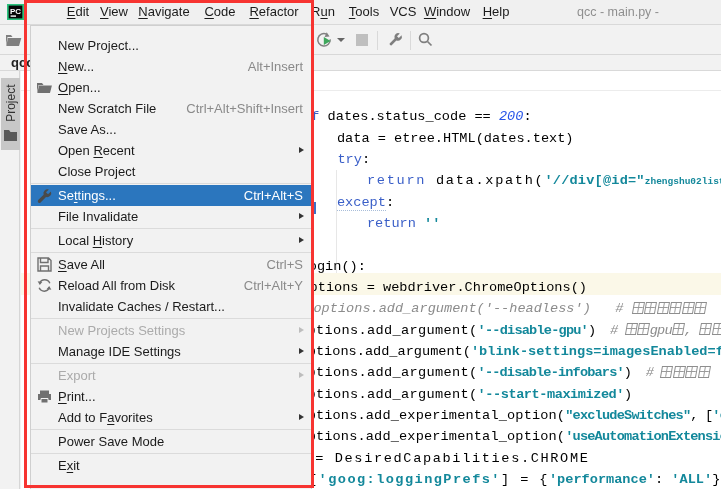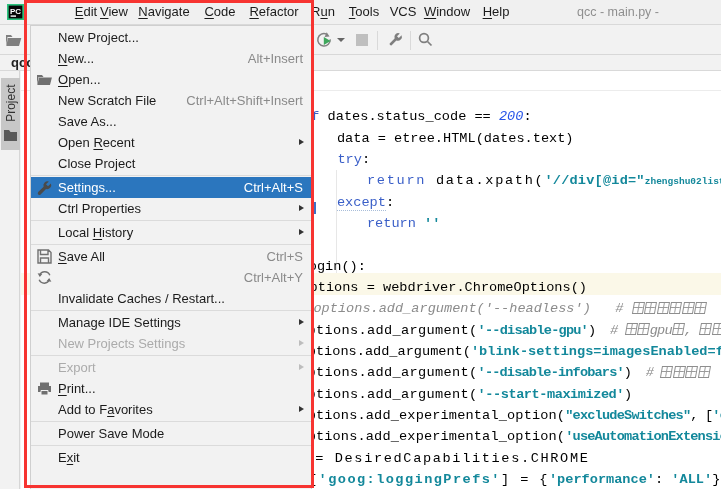--- a/index.html
+++ b/index.html
@@ -27,21 +27,21 @@
   #caretband{position:absolute;left:0;top:202px;width:700px;height:22px;background:#FBF8E8;}
   .cl{position:absolute;white-space:pre;font-family:"Liberation Mono",monospace;
       font-size:13.6px;line-height:21.33px;color:#000;}
   .kw{color:#3A5FC8;} .except{border-bottom:1px dotted #A8BDD9;}
   .num{color:#2553E8;font-style:italic;}
   .str{color:#13889B;font-weight:bold;}
   .cmt{color:#8C8C8C;font-style:italic;}
   .cjk{display:inline-block;width:10.5px;height:11.5px;border:1px solid #8E8E8E;margin:0 1px -1px 1px;background:linear-gradient(#9A9A9A,#9A9A9A) center/100% 1px no-repeat,linear-gradient(#9A9A9A,#9A9A9A) center/1px 100% no-repeat;transform:skewX(-10deg);}
   
   #popup{left:30px;top:25px;width:282px;height:464px;background:#F2F2F2;
-     border:1px solid #CFCFCF;border-bottom:none;padding-top:1px;}
+     border:1px solid #CFCFCF;border-bottom:none;padding-top:9px;}
   .row{position:relative;height:21px;line-height:21px;font-size:13px;color:#1b1b1b;}
   .row .lab{position:absolute;left:27px;top:0;}
   .row .sc{position:absolute;right:8px;top:0;color:#8A8A8A;}
   .row .arr{position:absolute;right:7px;top:7px;width:0;height:0;
      border-left:5px solid #333;border-top:3.5px solid transparent;border-bottom:3.5px solid transparent;}
   .row.dis{color:#ABABAB;}
   .row.dis .arr{border-left-color:#BDBDBD;}
   .row.sel{background:#2B76BE;color:#fff;}
   .row.sel .sc{color:#fff;}
   .row u{text-decoration:underline;text-underline-offset:2px;}
@@ -79,21 +79,21 @@
 </div>
 
 <div class="abs" id="menubar">
   <svg class="abs" style="left:7px;top:4px" width="17" height="16" viewBox="0 0 17 16">
     <rect x="0" y="0" width="17" height="16" fill="#2BC17C"></rect>
     <rect x="1.7" y="1.6" width="13.6" height="12.8" fill="#060606"></rect>
     <text x="8.5" y="9.8" font-size="8" font-weight="bold" fill="#fff" text-anchor="middle" font-family="Liberation Sans">PC</text>
     <rect x="3.6" y="11.4" width="5.4" height="1.4" fill="#fff"></rect>
   </svg>
   <div class="mitem" id="mFile" style="left:33px;width:24px;"><u>F</u>ile</div>
-  <div class="mitem" style="left:72px;width:28px;"><u>E</u>dit</div>
+  <div class="mitem" style="left:64px;width:28px;"><u>E</u>dit</div>
   <div class="mitem" style="left:99px;width:30px;"><u>V</u>iew</div>
   <div class="mitem" style="left:136px;width:56px;"><u>N</u>avigate</div>
   <div class="mitem" style="left:202px;width:36px;"><u>C</u>ode</div>
   <div class="mitem" style="left:244px;width:60px;"><u>R</u>efactor</div>
   <div class="mitem" style="left:307px;width:32px;text-align:center;">R<u>u</u>n</div>
   <div class="mitem" style="left:344px;width:40px;"><u>T</u>ools</div>
   <div class="mitem" style="left:388px;width:30px;">VCS</div>
   <div class="mitem" style="left:422px;width:50px;"><u>W</u>indow</div>
   <div class="mitem" style="left:478px;width:36px;"><u>H</u>elp</div>
   <div id="wtitle" style="left:537px;margin-left:40px;">qcc - main.py - Administrator</div>
@@ -164,55 +164,56 @@
     </div>
     <div class="msep"></div>
     <div class="row sel">
       <svg class="ric" viewBox="0 0 17 17">
         <path d="M14.9 4.4 L12 7.3 L10 5.3 L12.9 2.4 A4.2 4.2 0 0 0 7.6 7.7 L2.2 13.1 A1.7 1.7 0 0 0 4.6 15.5 L10 10.1 A4.2 4.2 0 0 0 14.9 4.4 Z" fill="#4A4A4A"></path>
       </svg>
       <div class="lab">Se<u>t</u>tings...</div>
       <div class="sc">Ctrl+Alt+S</div>
     </div>
     <div class="row">
-      <div class="lab">Ctrl Properties</div>
+      <div class="lab">File Invalidate</div>
       <div class="arr"></div>
     </div>
     <div class="msep"></div>
     <div class="row">
       <div class="lab">Local <u>H</u>istory</div>
       <div class="arr"></div>
     </div>
     <div class="msep"></div>
     <div class="row">
       <svg class="ric" viewBox="0 0 17 17">
         <path d="M2 2 H12.5 L15 4.5 V15 H2 Z M4.5 2 V6.5 H12 V2 M4.5 15 V10 H12.5 V15" fill="none" stroke="#707070" stroke-width="1.4"></path>
       </svg>
       <div class="lab"><u>S</u>ave All</div>
       <div class="sc">Ctrl+S</div>
     </div>
     <div class="row">
       <svg class="ric" viewBox="0 0 17 17">
         <path d="M13.8 6.2 A5.5 5.5 0 0 0 3.6 6.4 M3.2 10.8 A5.5 5.5 0 0 0 13.4 10.6" fill="none" stroke="#707070" stroke-width="1.5"></path>
         <path d="M1.6 4.3 L3.8 8 L6.3 4.9 Z M15.4 12.7 L13.2 9 L10.7 12.1 Z" fill="#707070"></path>
       </svg>
+      <div class="lab">Reload All from Disk</div>
       <div class="sc">Ctrl+Alt+Y</div>
     </div>
     <div class="row">
       <div class="lab">Invalidate Caches / Restart...</div>
     </div>
     <div class="msep"></div>
-    <div class="row">
-      <div class="lab">Manage IDE Settings</div>
-      <div class="arr"></div>
-    </div>
     <div class="row dis">
       <div class="lab">New Projects Settings</div>
       <div class="arr"></div>
     </div>
+    <div class="row">
+      <div class="lab">Manage IDE Settings</div>
+      <div class="arr"></div>
+    </div>
     <div class="msep"></div>
     <div class="row dis">
       <div class="lab">Export</div>
       <div class="arr"></div>
     </div>
     <div class="row">
       <svg class="ric" viewBox="0 0 17 17">
         <path d="M4 6 V2.5 H13 V6 M2 6 H15 V12 H2 Z" fill="#707070"></path>
         <path d="M5 10.5 H12 V15 H5 Z" fill="#707070" stroke="#F2F2F2" stroke-width="1"></path>
       </svg>

